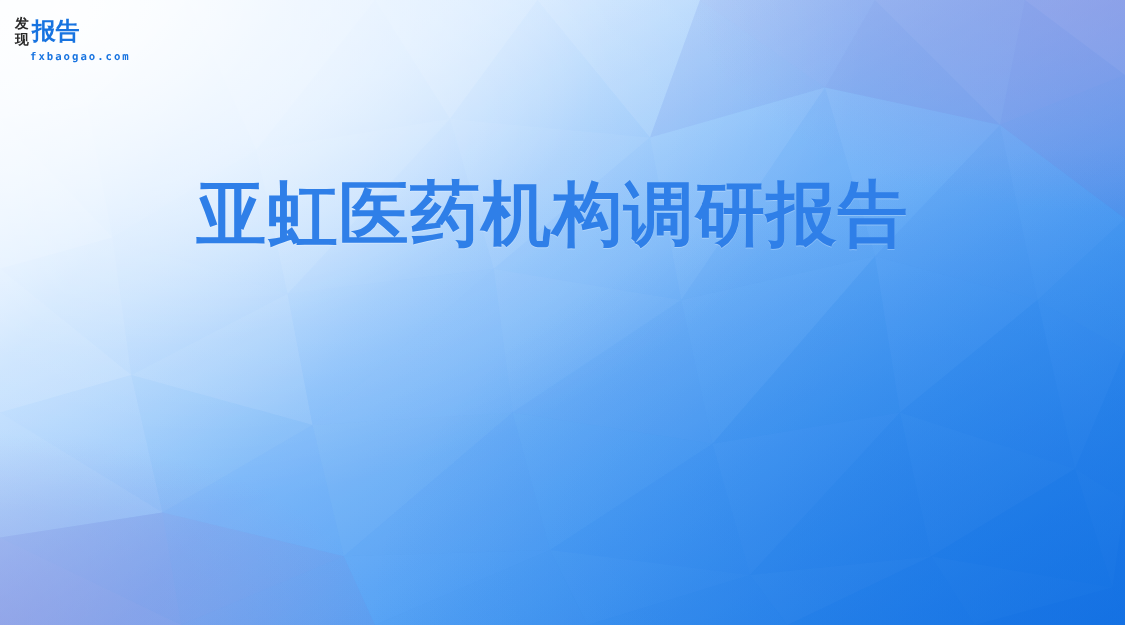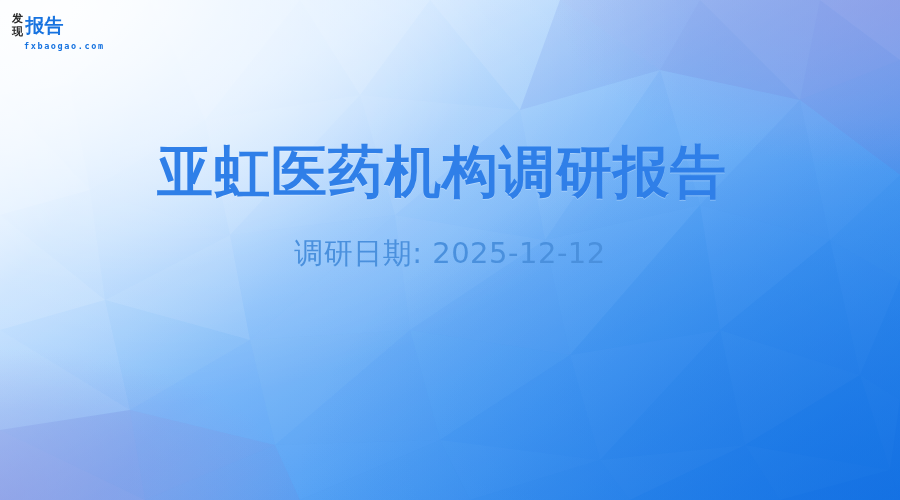--- a/index.html
+++ b/index.html
@@ -251,16 +251,15 @@
         <span>发</span>
         <span>现</span>
       </div>
       <div class="logo-main">报告</div>
     </div>
     <div class="logo-url">fxbaogao.com</div>
   </div>
 
   <div id="title">亚虹医药机构调研报告</div>
 
-  <div id="subtitle">调研日期: 2025-12-12</div>
 
 
 </div>
 
 </body></html>

